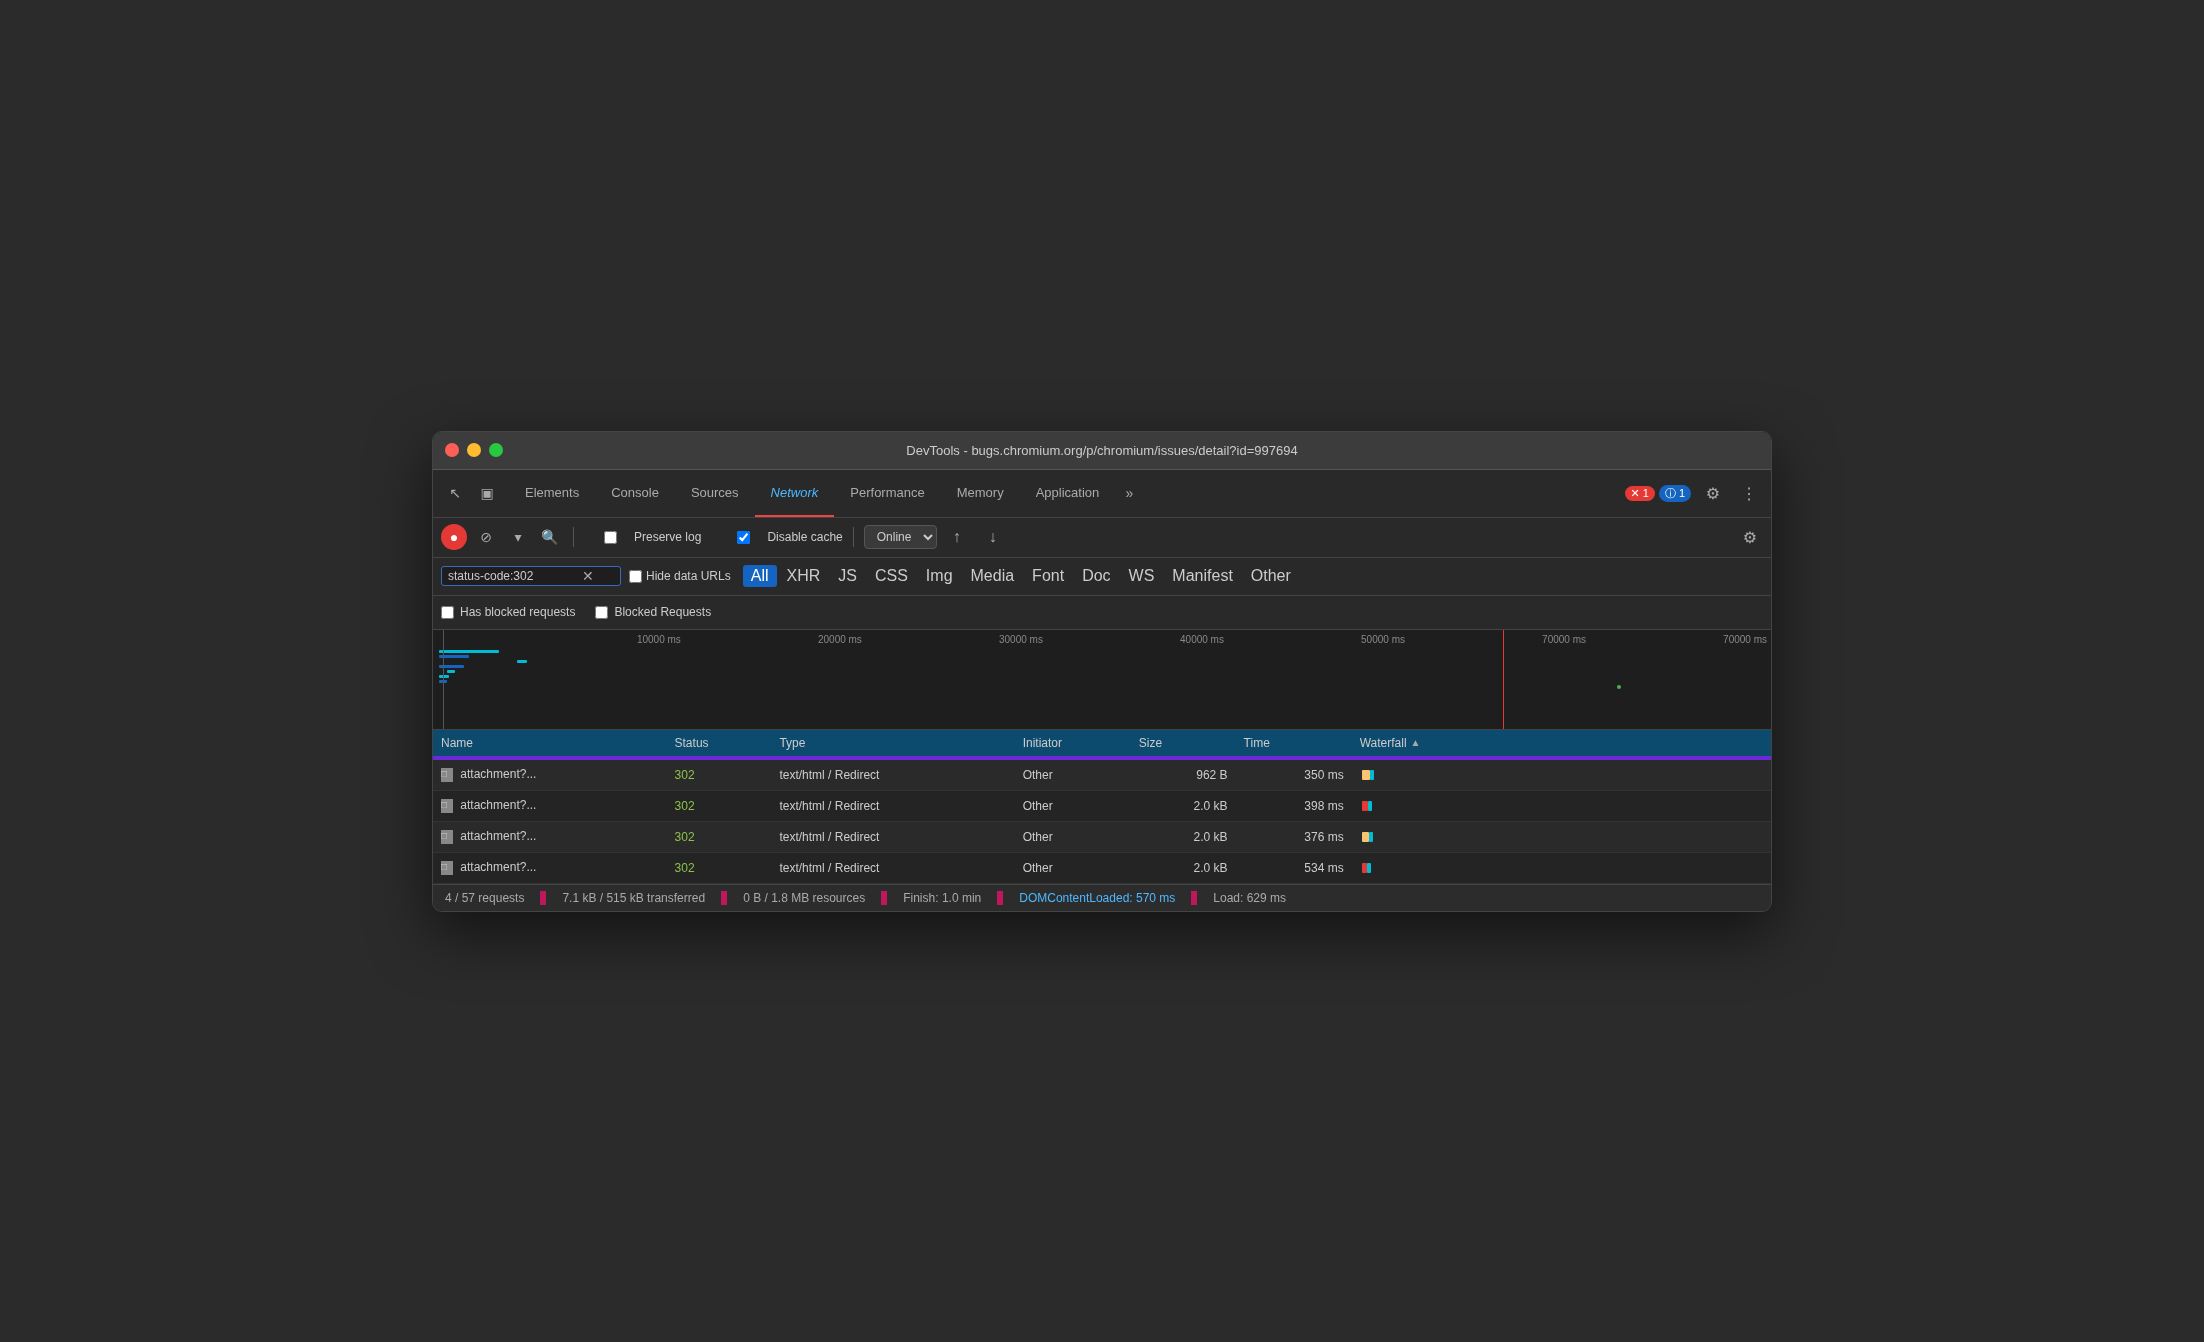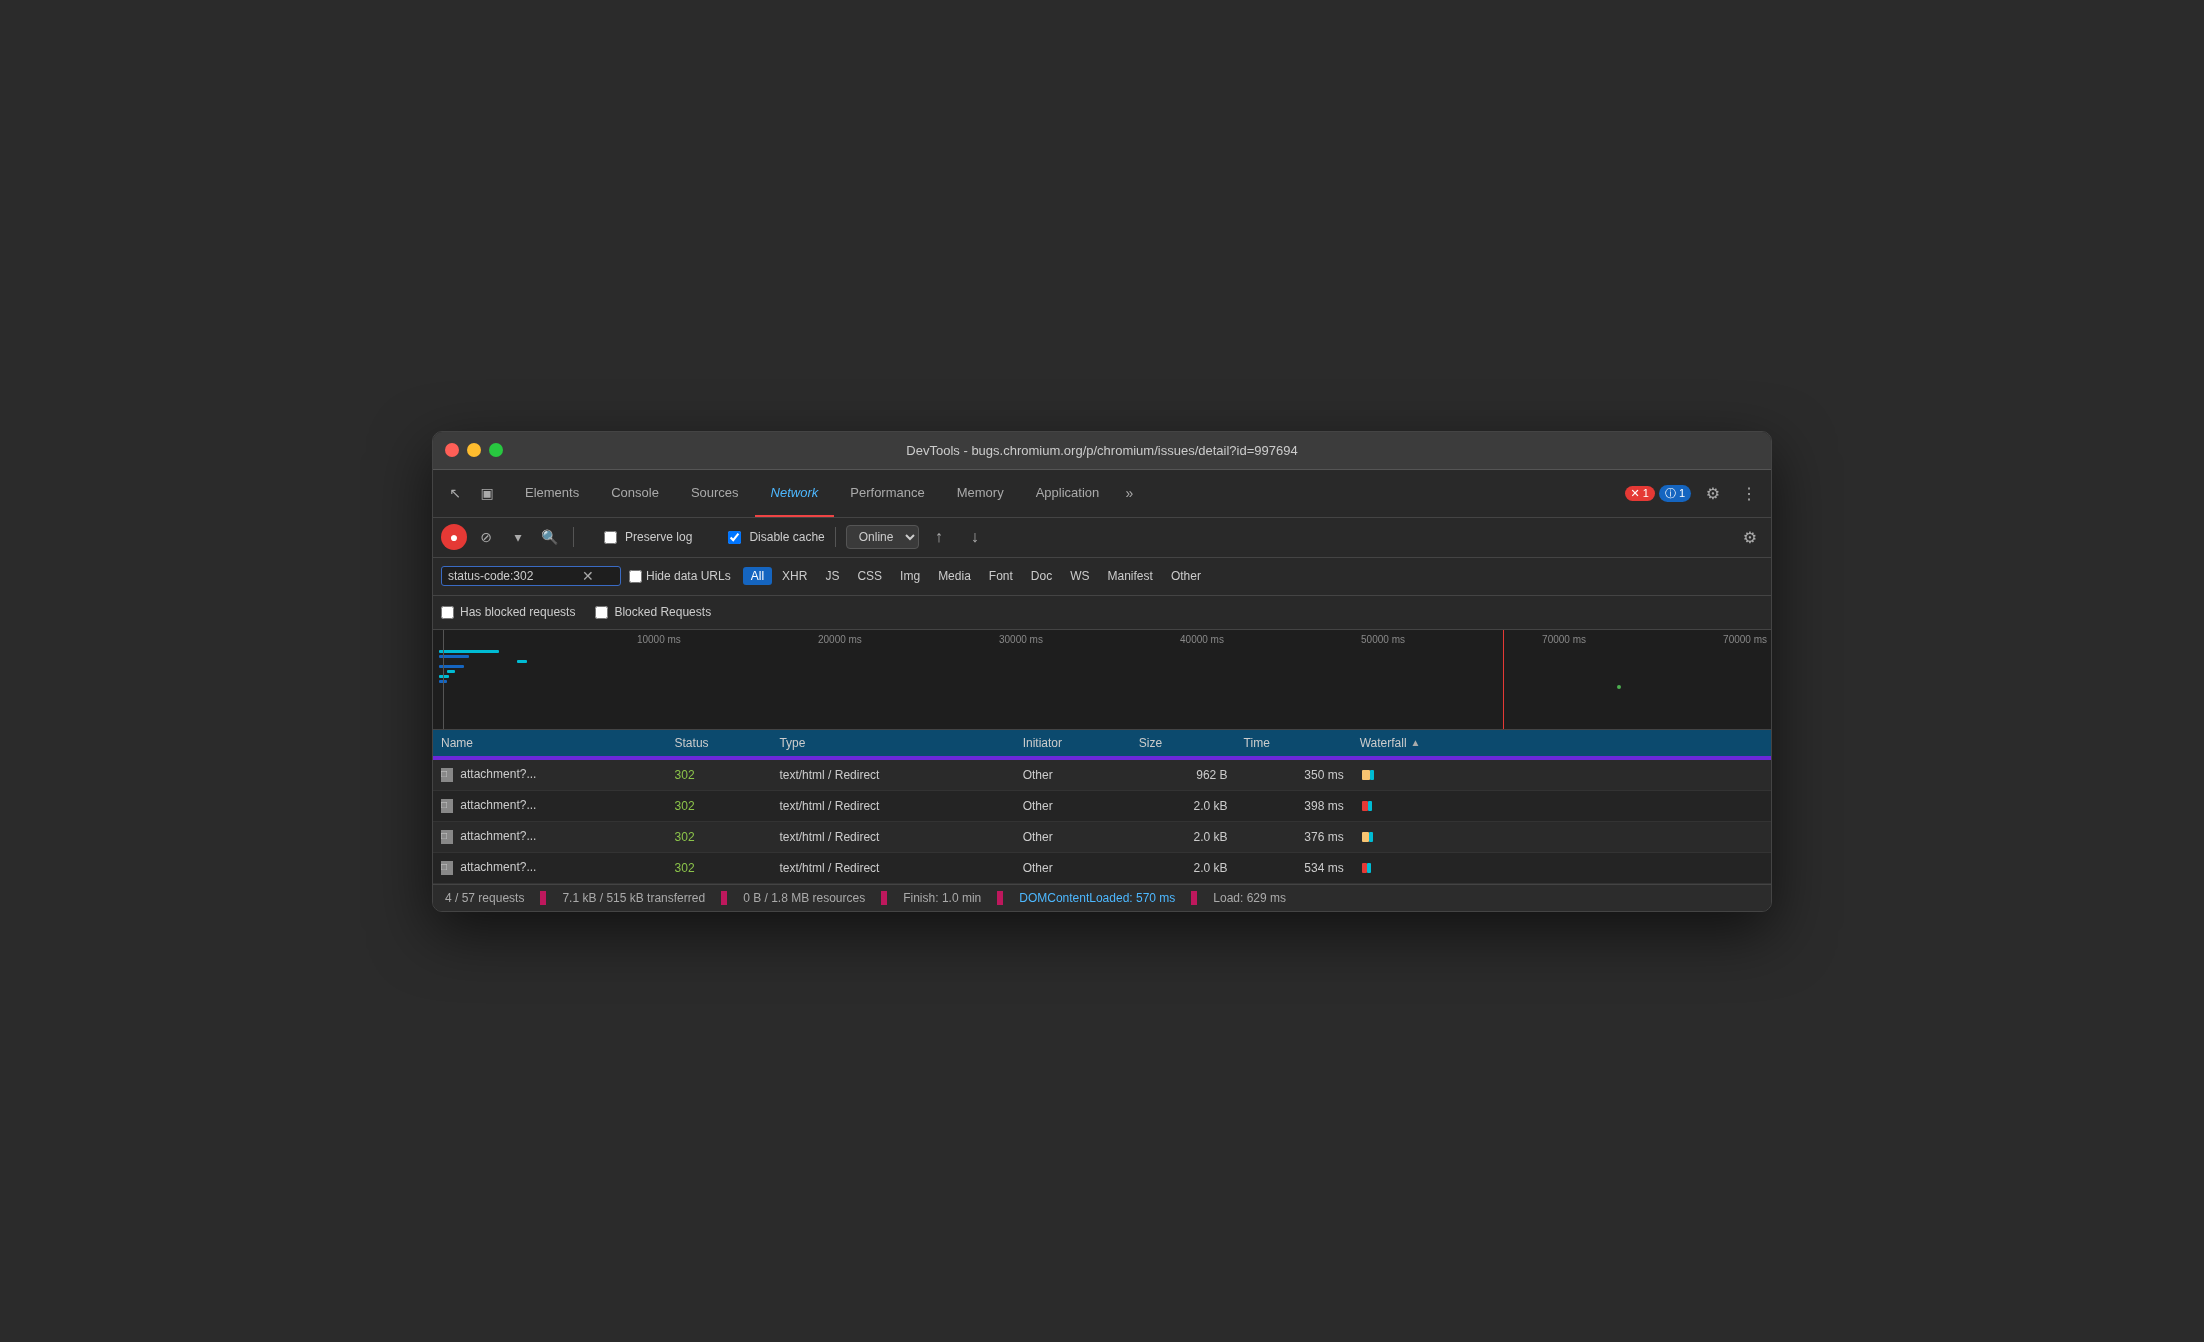--- a/index.html
+++ b/index.html
@@ -166,21 +166,21 @@
       margin: 0 4px;
     }
     .toolbar-checkbox-group {
       display: flex;
       align-items: center;
       gap: 16px;
     }
     .toolbar-checkbox {
       display: flex;
       align-items: center;
-      gap: 8px;
+      gap: 17px;
       color: #ccc;
       font-size: 12px;
       cursor: pointer;
       padding-left: 20px;
     }
     .toolbar-checkbox input { cursor: pointer; }
     .online-select {
       background: #3a3a3a;
       border: 1px solid #555;
       color: #ccc;
@@ -249,21 +249,21 @@
     }
     .filter-tag input { cursor: pointer; }
     .type-filters {
       display: flex;
       align-items: center;
       gap: 2px;
       margin-left: 4px;
     }
     .type-btn {
       padding: 2px 8px;
-      font-size: 12px;
+      font-size: 16px;
       color: #ccc;
       cursor: pointer;
       border-radius: 3px;
       border: none;
       background: none;
     }
     .type-btn.active {
       background: #1565c0;
       color: white;
     }

